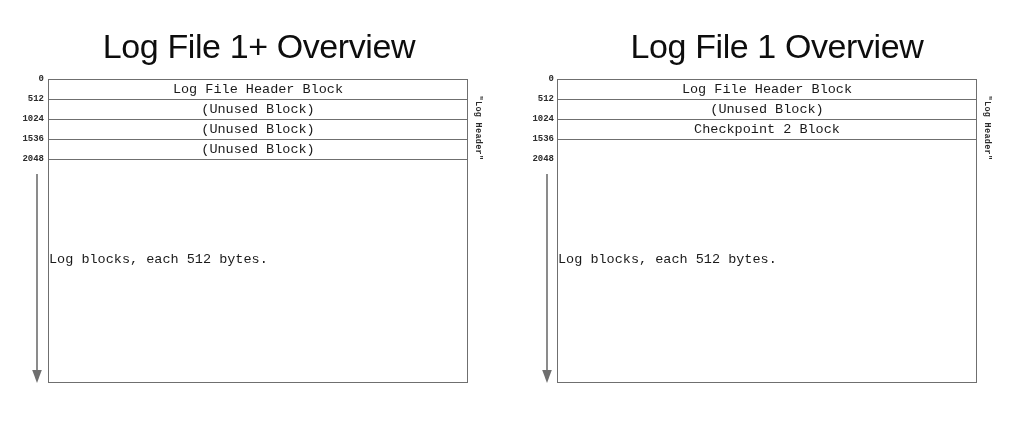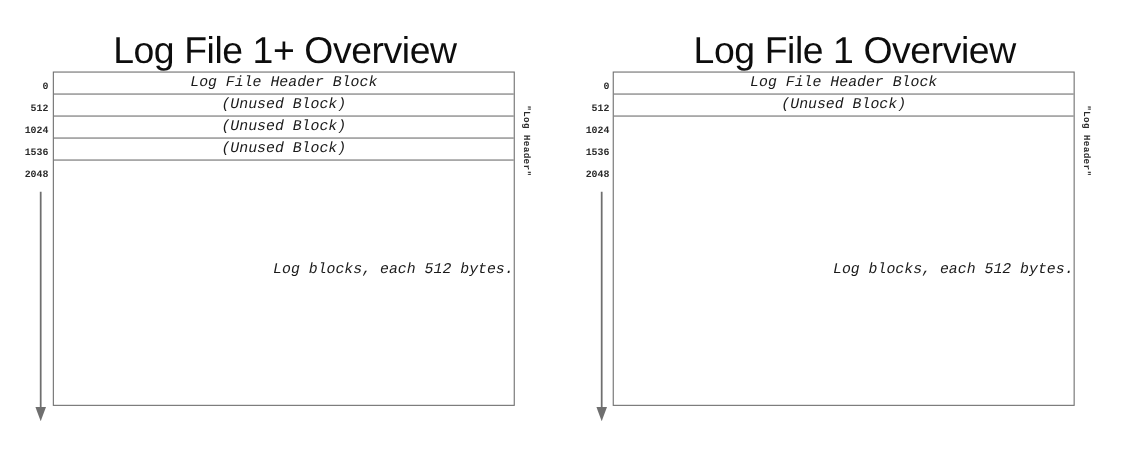--- a/index.html
+++ b/index.html
@@ -46,27 +46,26 @@
     font-weight: 400;
     letter-spacing: -0.4px;
     color: #0d0d0d;
     white-space: nowrap;
     line-height: 40px;
   }
 
   
   .file-box {
     position: absolute;
-    top: 65px;
+    top: 79px;
     width: 420px;
     height: 304px;
     border: 1.6px solid #6f6f6f;
     box-sizing: border-box;
     background: #ffffff;
-    font-style: italic;
   }
   .panel.left  .file-box { left: 48px; }
   .panel.right .file-box { left: 39px; }
 
   .block-row {
     position: relative;
     height: 20px;
     line-height: 20px;
     border-bottom: 1.6px solid #6f6f6f;
     box-sizing: border-box;
@@ -79,21 +78,21 @@
   }
 
   .body-area {
     position: absolute;
     left: 0;
     top: 80px;
     right: 0;
     bottom: 0;
     display: flex;
     align-items: center;
-    justify-content: flex-end;
+    justify-content: flex-start;
   }
   .body-label {
     font-family: "Liberation Mono", "DejaVu Sans Mono", monospace;
     font-size: 13.5px;
     color: #1a1a1a;
     white-space: nowrap;
     
     transform: translateY(-12px);
   }
 
@@ -207,20 +206,21 @@
     <div class="arrow">
       <svg width="14" height="210" viewBox="0 0 14 210" xmlns="http://www.w3.org/2000/svg">
         <line x1="7" y1="0" x2="7" y2="198" stroke="#6f6f6f" stroke-width="1.6"></line>
         <polygon points="7,209 2.2,196 11.8,196" fill="#6f6f6f"></polygon>
       </svg>
     </div>
 
     <div class="file-box">
       <div class="block-row">Log File Header Block</div>
       <div class="block-row">(Unused Block)</div>
+      <div class="block-row">Checkpoint 2 Block</div>
 
       <div class="body-area">
         <div class="body-label">Log blocks, each 512 bytes.</div>
       </div>
     </div>
 
     <div class="side-caption">
       <span>"Log Header"</span>
     </div>
   </div>

